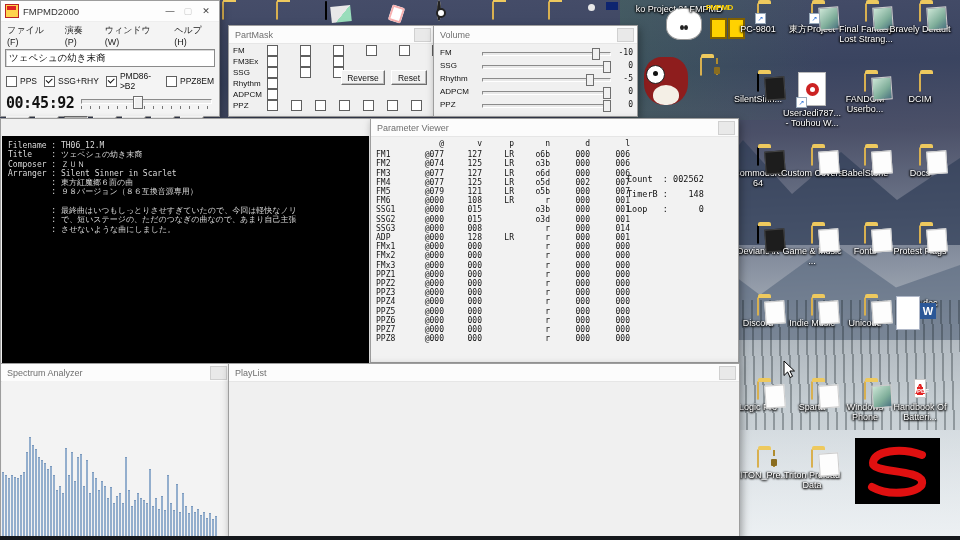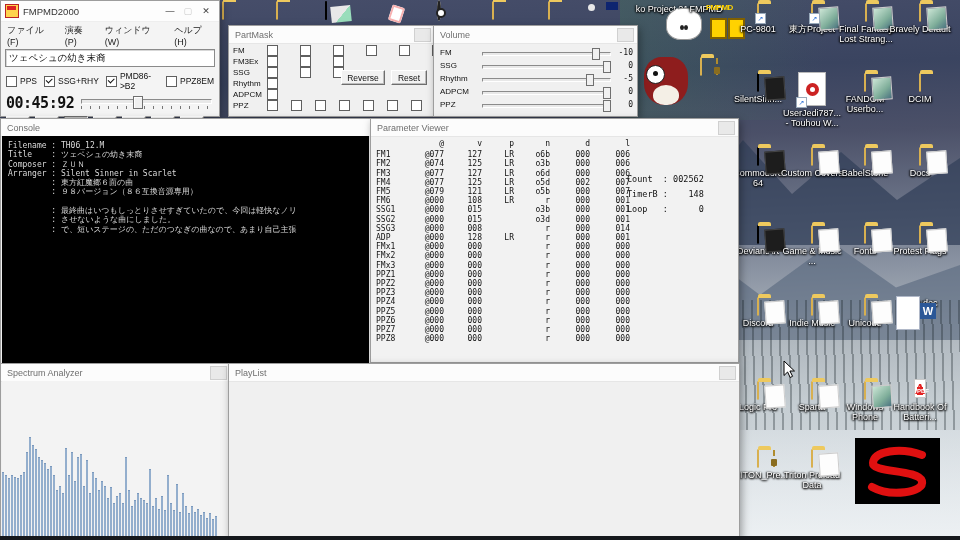--- a/index.html
+++ b/index.html
@@ -526,34 +526,31 @@
         <div class="vol-track">
           <div class="tline"></div>
           <div class="vol-thumb" style="left: calc(97% - 4px);"></div>
         </div>
         <span class="vol-val">0</span>
       </div>
     </div>
 </div>
 
 <div class="win" id="con-win">
-  <div class="wtitle">
-    <span>Console</span>
-  </div>
   <div id="con-client">
       <div class="cline">Filename : TH06_12.M</div>
       <div class="cline">Title    : ツェペシュの幼き末裔</div>
       <div class="cline">Composer : ＺＵＮ</div>
       <div class="cline">Arranger : Silent Sinner in Scarlet</div>
       <div class="cline">         : 東方紅魔郷６面の曲</div>
       <div class="cline">         : ９８バージョン（８６互換音源専用）</div>
       <div class="cline">&nbsp;</div>
       <div class="cline">         : 最終曲はいつもしっとりさせすぎていたので、今回は軽快なノリ</div>
+      <div class="cline">         : で、短いステージの、ただのつなぎの曲なので、あまり自己主張</div>
       <div class="cline">         : させないような曲にしました。</div>
-      <div class="cline">         : で、短いステージの、ただのつなぎの曲なので、あまり自己主張</div>
     </div>
 </div>
 
 <div class="win" id="pv-win">
   <div class="wtitle">
     <span>Parameter Viewer</span>
     <span class="tbtn"></span>
   </div>
   <div id="pv-client">
     <div id="pv-head" class="pv-row">

